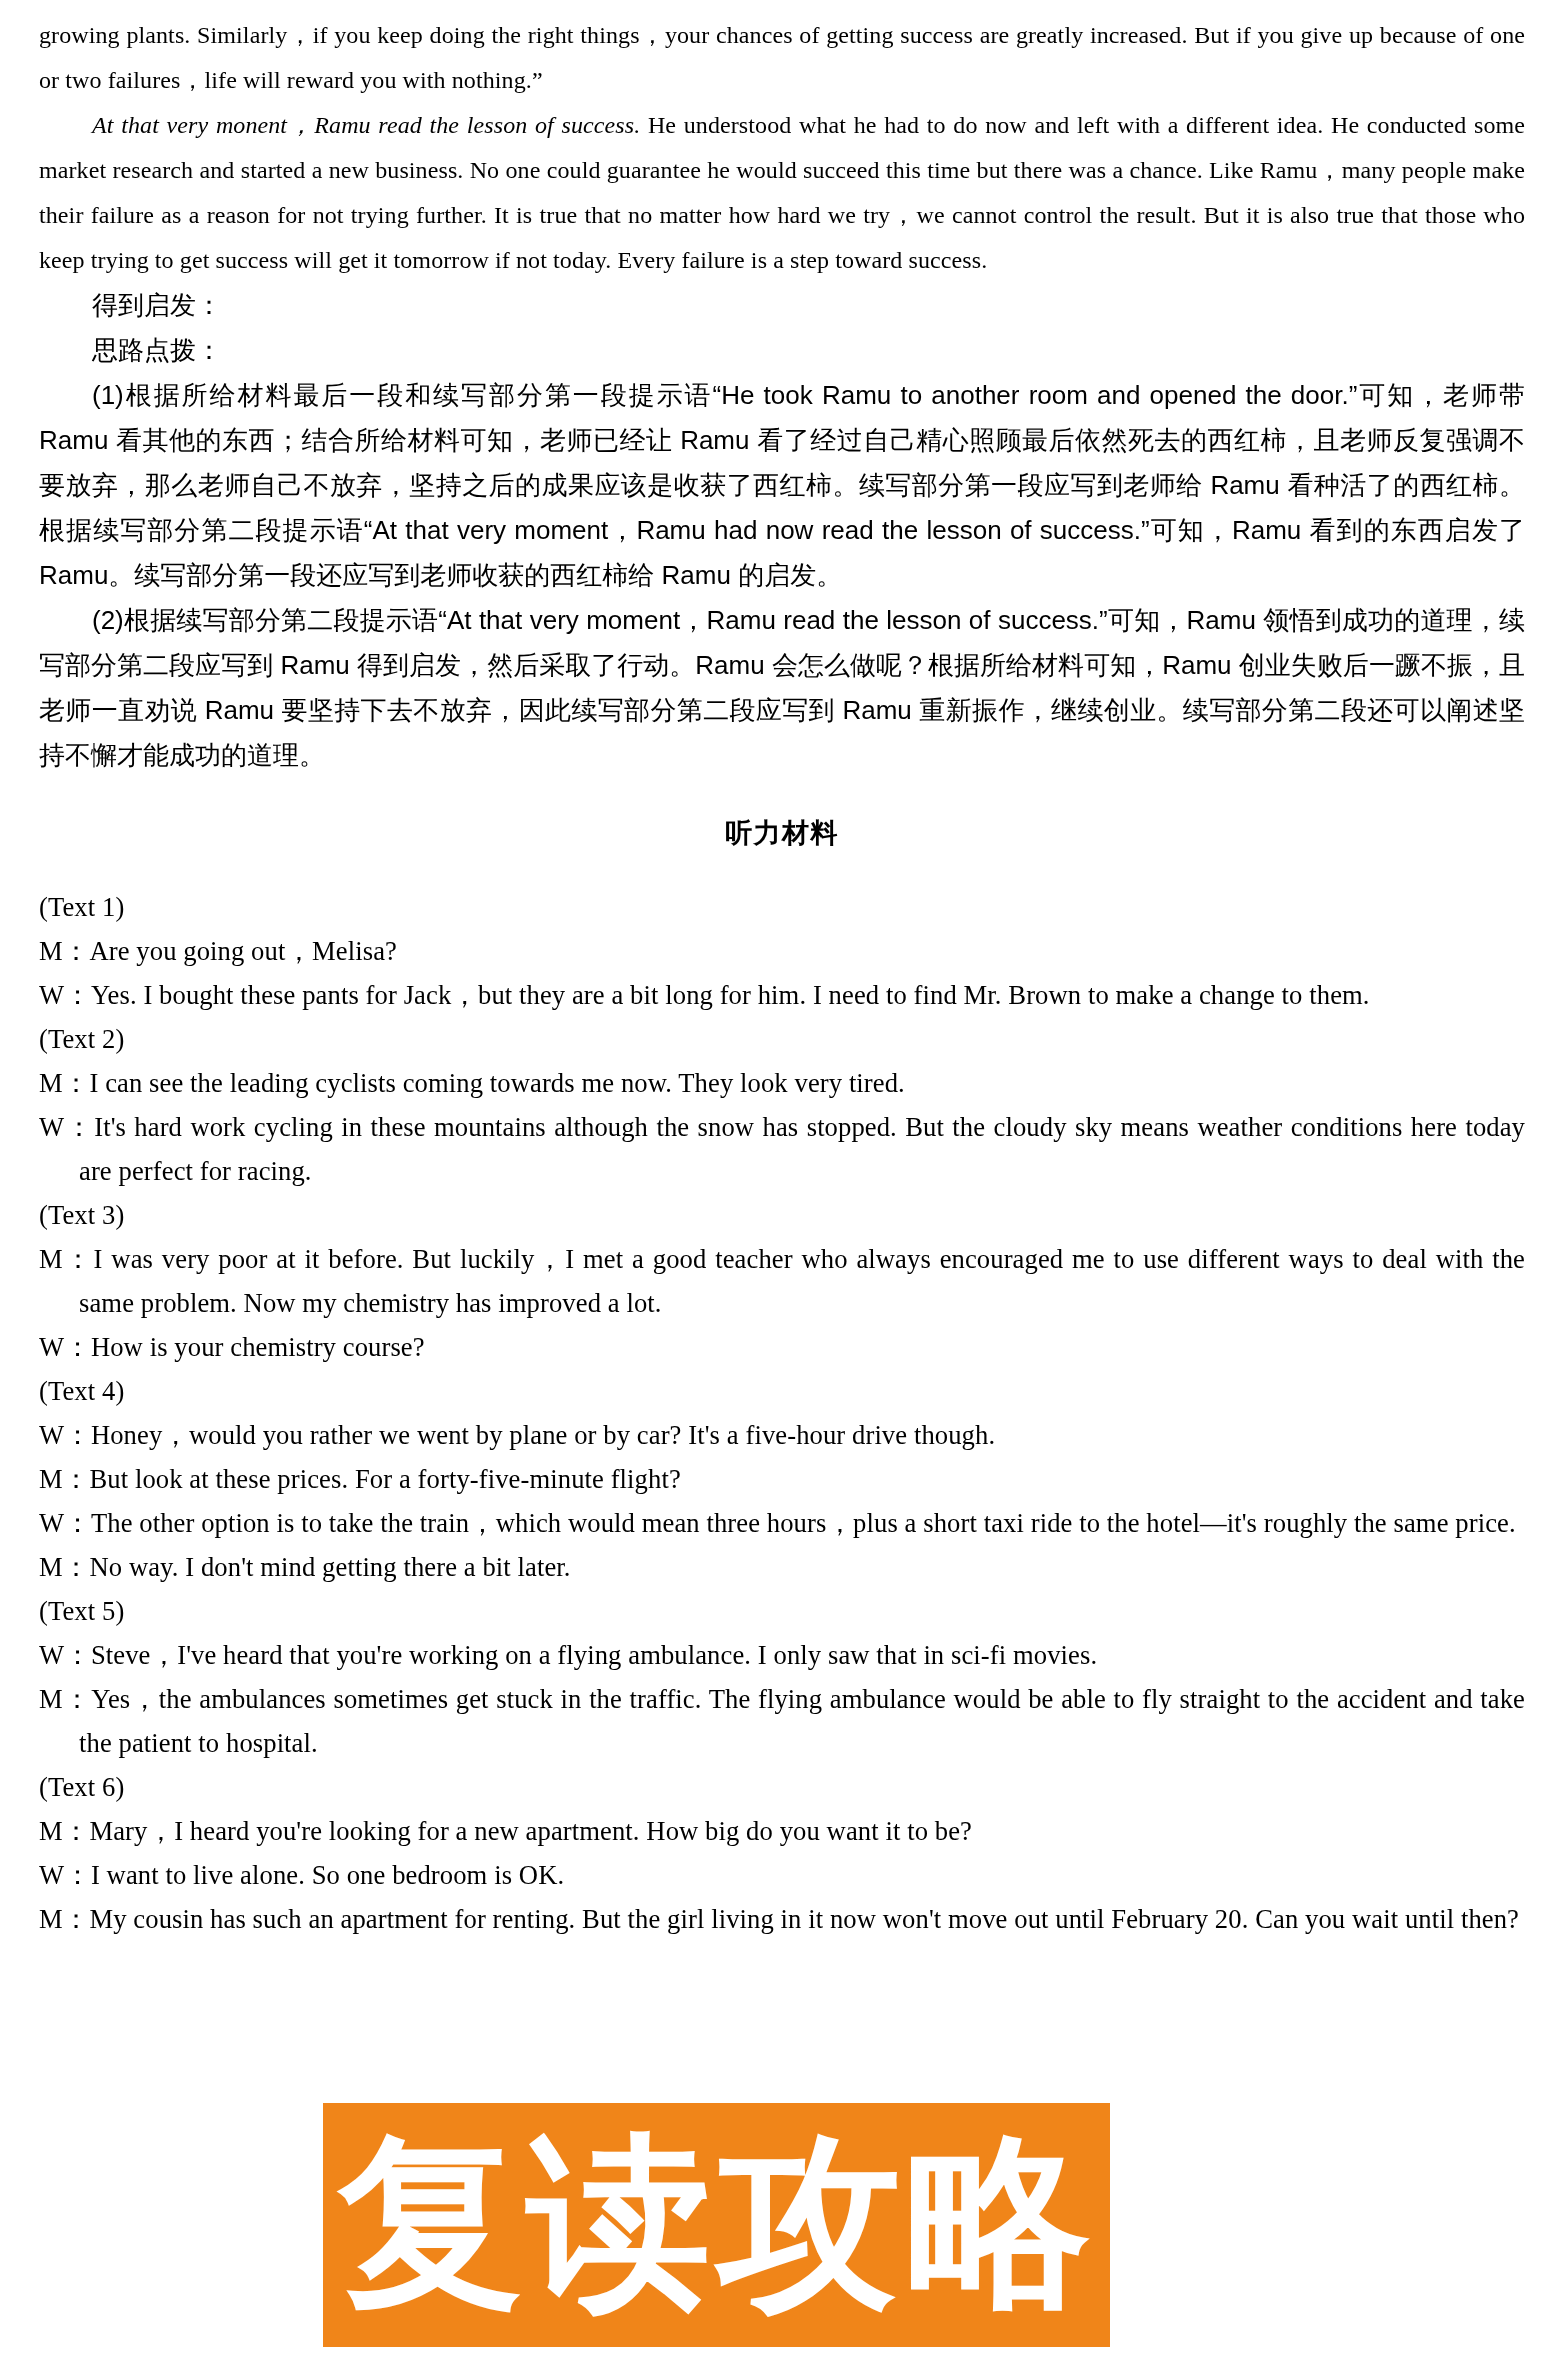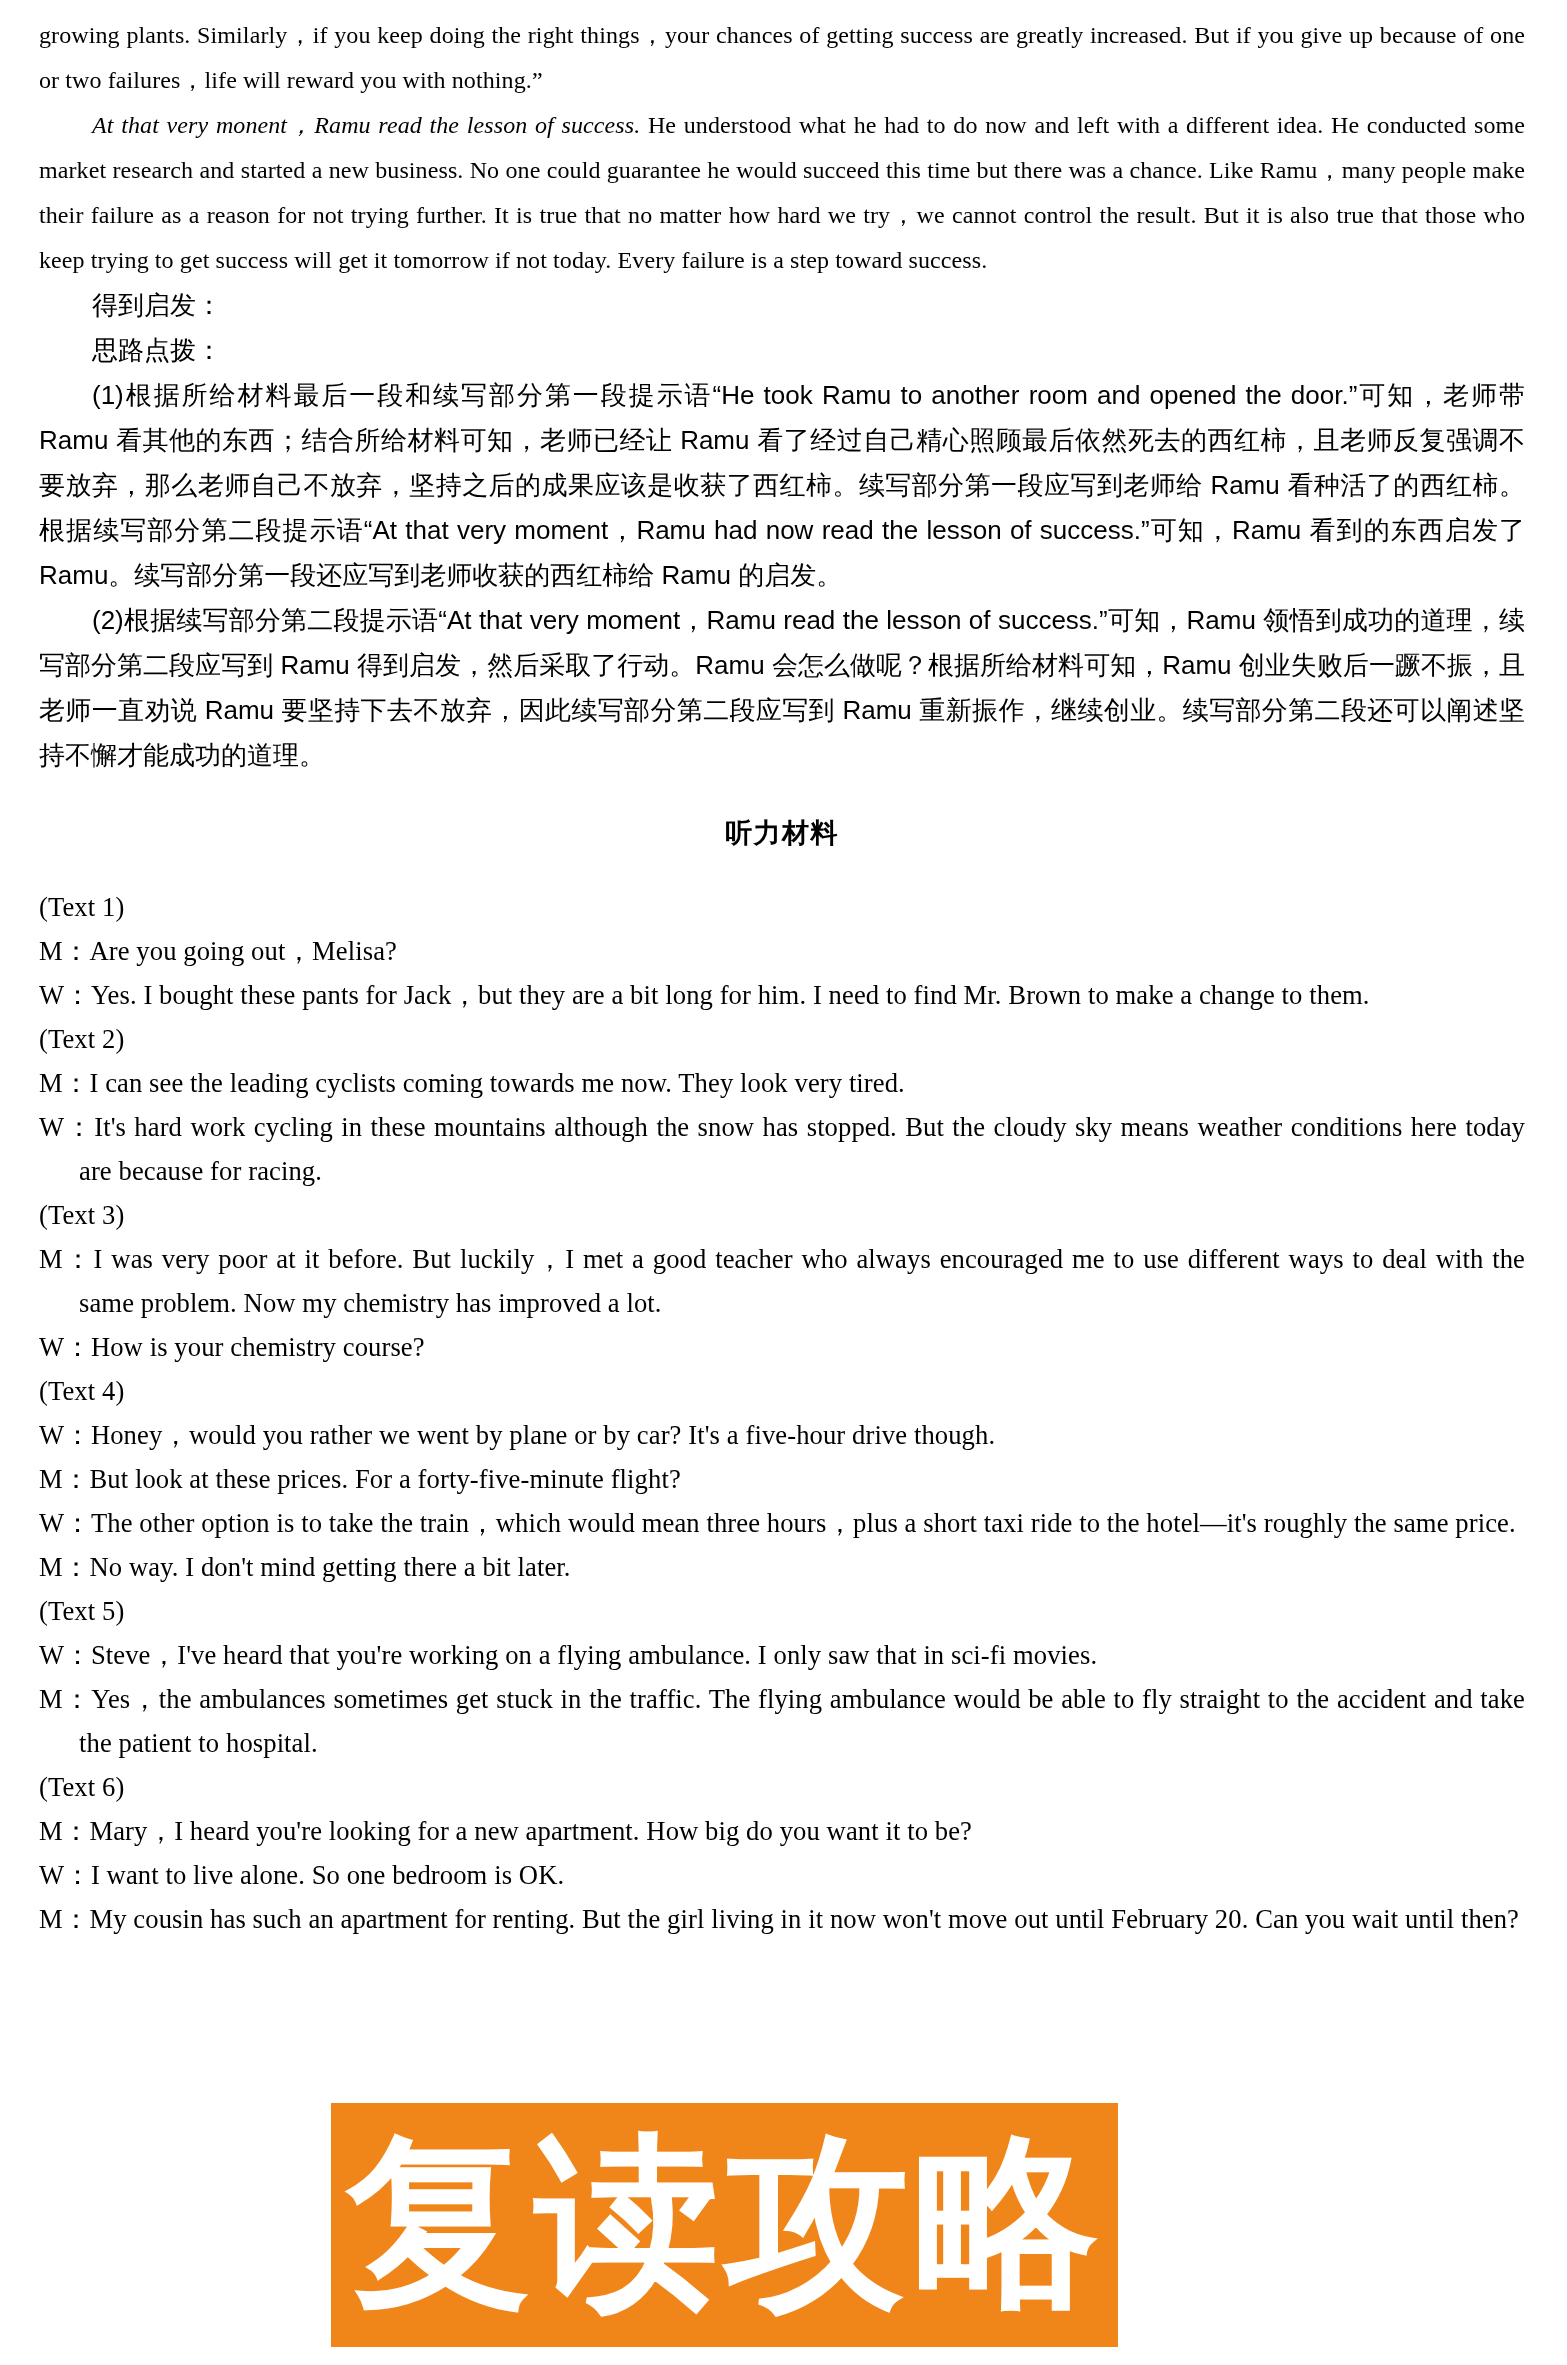--- a/index.html
+++ b/index.html
@@ -73,21 +73,21 @@
     line-height: 44px;
     margin: 0;
     text-align: justify;
     padding-left: 40px;
     text-indent: -40px;
   }
 
   
   .watermark {
     position: absolute;
-    left: 331px;
+    left: 323px;
     top: 2103px;
     width: 787px;
     height: 244px;
     background: #F08519;
     display: flex;
     align-items: center;
     justify-content: center;
     z-index: 10;
   }
   .watermark span {
@@ -133,21 +133,21 @@
     <div class="section-title">听力材料</div>
 
     <div class="script">
 
       <p class="text-label">(Text 1)</p>
       <p class="line">M：Are you going out，Melisa?</p>
       <p class="line">W：Yes. I bought these pants for Jack，but they are a bit long for him. I need to find Mr. Brown to make a change to them.</p>
 
       <p class="text-label">(Text 2)</p>
       <p class="line">M：I can see the leading cyclists coming towards me now. They look very tired.</p>
-      <p class="line">W：It's hard work cycling in these mountains although the snow has stopped. But the cloudy sky means weather conditions here today are because for racing.</p>
+      <p class="line">W：It's hard work cycling in these mountains although the snow has stopped. But the cloudy sky means weather conditions here today are perfect for racing.</p>
 
       <p class="text-label">(Text 3)</p>
       <p class="line">M：I was very poor at it before. But luckily，I met a good teacher who always encouraged me to use different ways to deal with the same problem. Now my chemistry has improved a lot.</p>
       <p class="line">W：How is your chemistry course?</p>
 
       <p class="text-label">(Text 4)</p>
       <p class="line">W：Honey，would you rather we went by plane or by car? It's a five-hour drive though.</p>
       <p class="line">M：But look at these prices. For a forty-five-minute flight?</p>
       <p class="line">W：The other option is to take the train，which would mean three hours，plus a short taxi ride to the hotel—it's roughly the same price.</p>
       <p class="line">M：No way. I don't mind getting there a bit later.</p>

